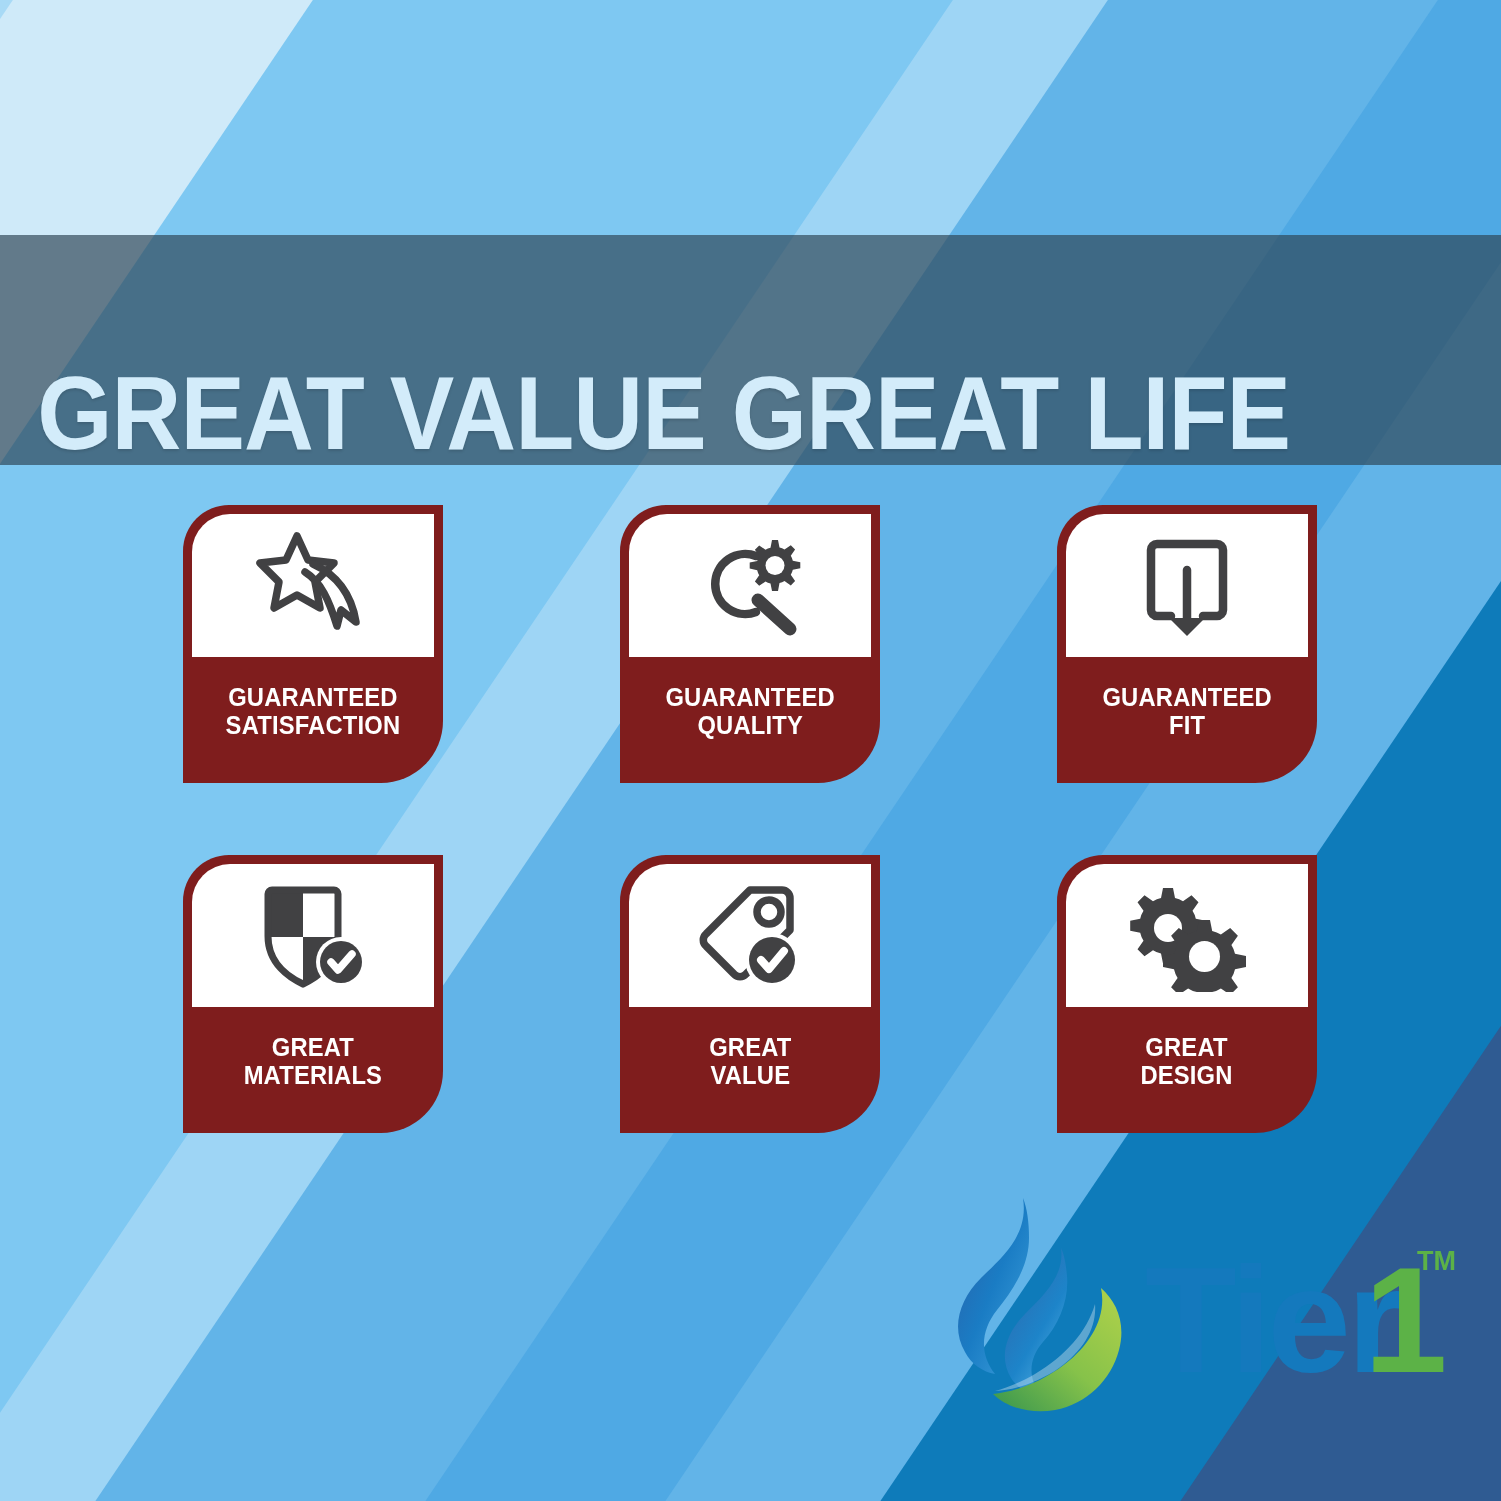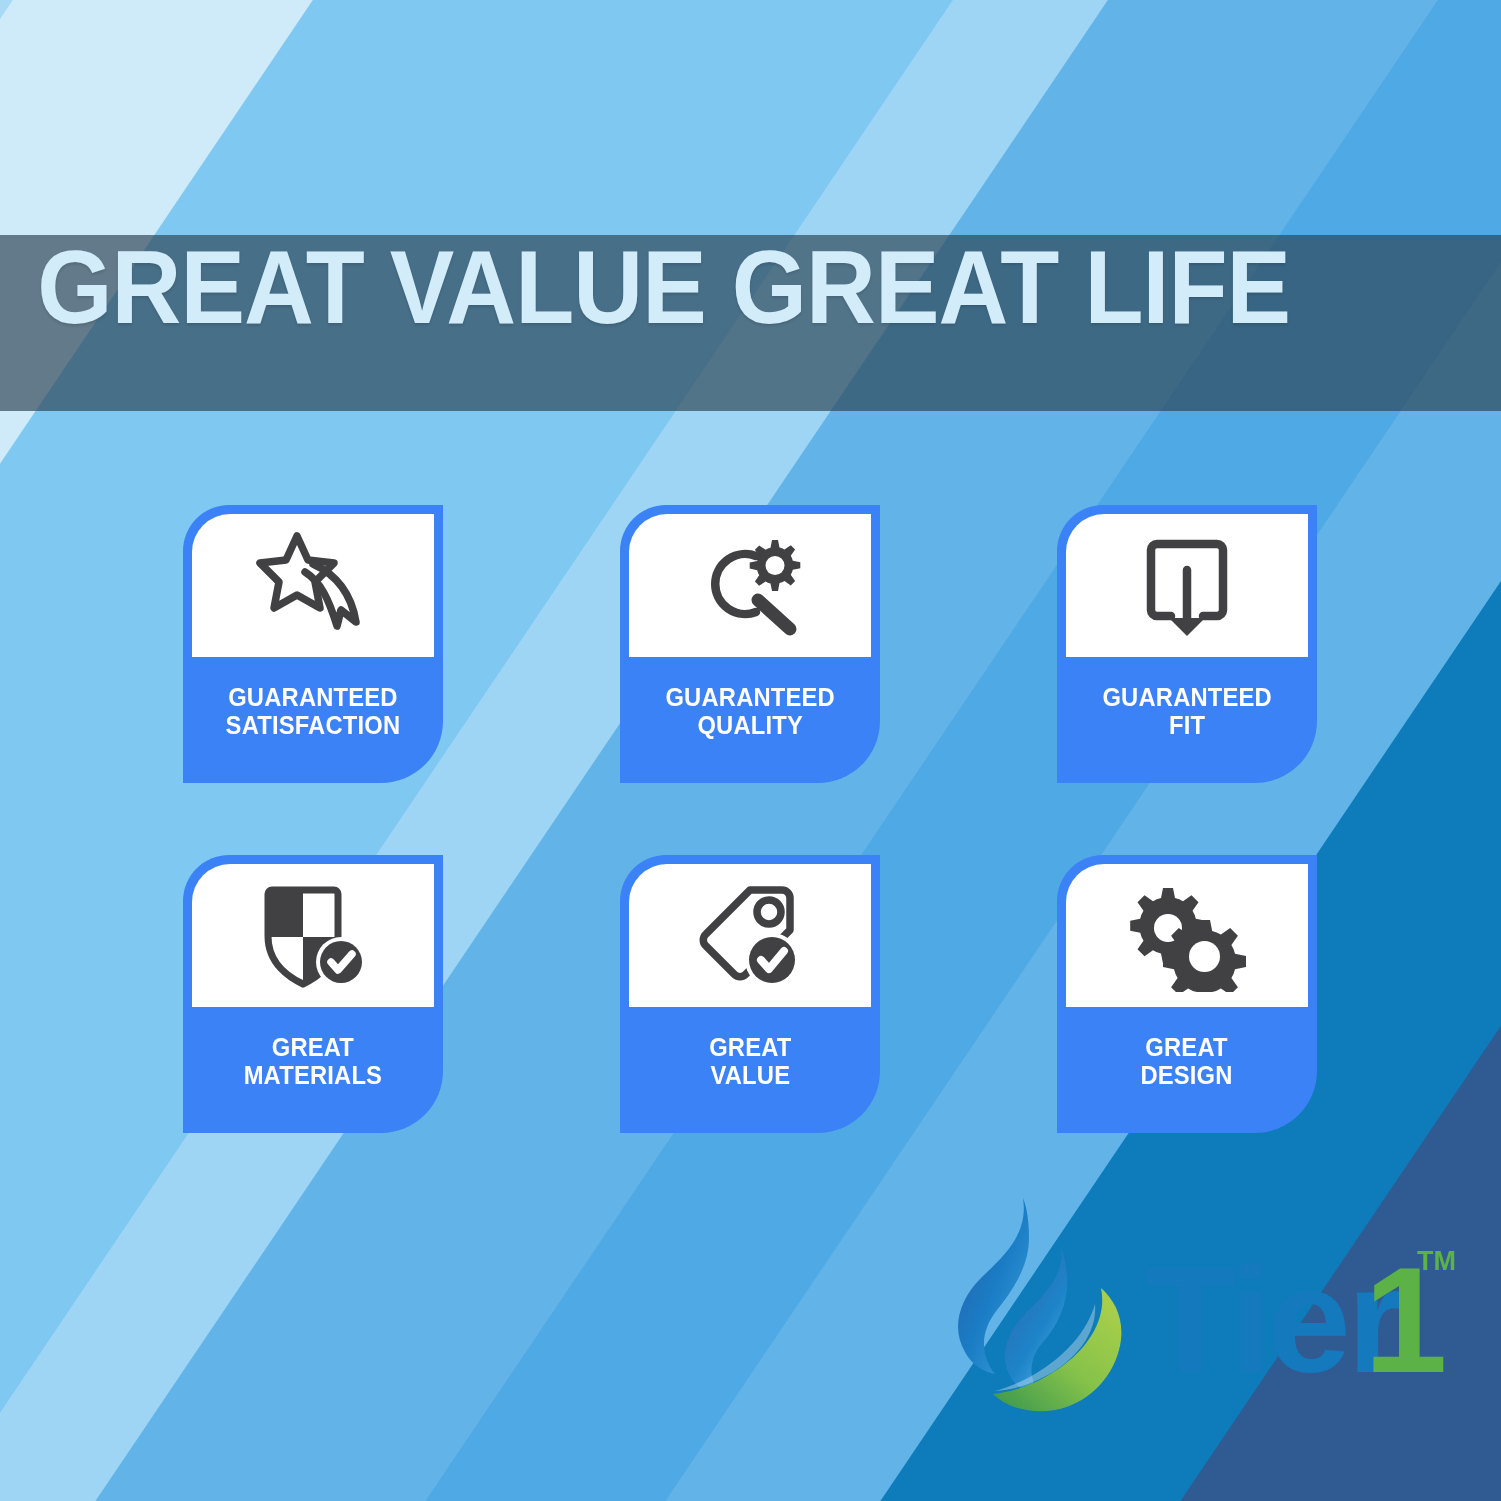--- a/index.html
+++ b/index.html
@@ -9,41 +9,41 @@
     background:#cfeaf8;
   }
   #stage{position:relative;width:1501px;height:1501px;overflow:hidden;}
 
   
   #bg{position:absolute;inset:0;background:#d6eefa;overflow:hidden;}
   .stripe{position:absolute;top:-700px;height:3000px;
           transform:rotate(34deg);transform-origin:top left;}
 
   
-  #banner{position:absolute;left:0;top:235px;width:1501px;height:176px;
+  #banner{position:absolute;left:0;top:235px;width:1501px;height:230px;
           background:rgba(45,70,85,.68);
-          display:flex;align-items:flex-start;overflow:hidden;}
+          display:flex;align-items:flex-end;overflow:hidden;}
   #banner-title{
     margin:0;padding:0 0 0 40px;
     color:#d3ecfa;
     font-size:104px;line-height:1;
     font-weight:700;letter-spacing:-1px;
     transform:scaleX(.93);transform-origin:left center;
     white-space:nowrap;
     text-shadow:0 2px 3px rgba(0,0,0,.13);
   }
 
   
   #grid{position:absolute;left:183px;top:505px;
         width:1140px;
         display:grid;grid-template-columns:260px 260px 260px;
         column-gap:177px;row-gap:72px;}
   .card{
     width:260px;height:278px;
-    background:#3b82f6;
+    background:#7f1d1d;
     border-radius:46px 0 62px 0;
     box-sizing:border-box;
     display:flex;flex-direction:column;
     overflow:hidden;
   }
   .card-top{
     flex:0 0 143px;
     margin:9px 9px 0 9px;
     background:#fff;
     border-radius:38px 0 0 0;

